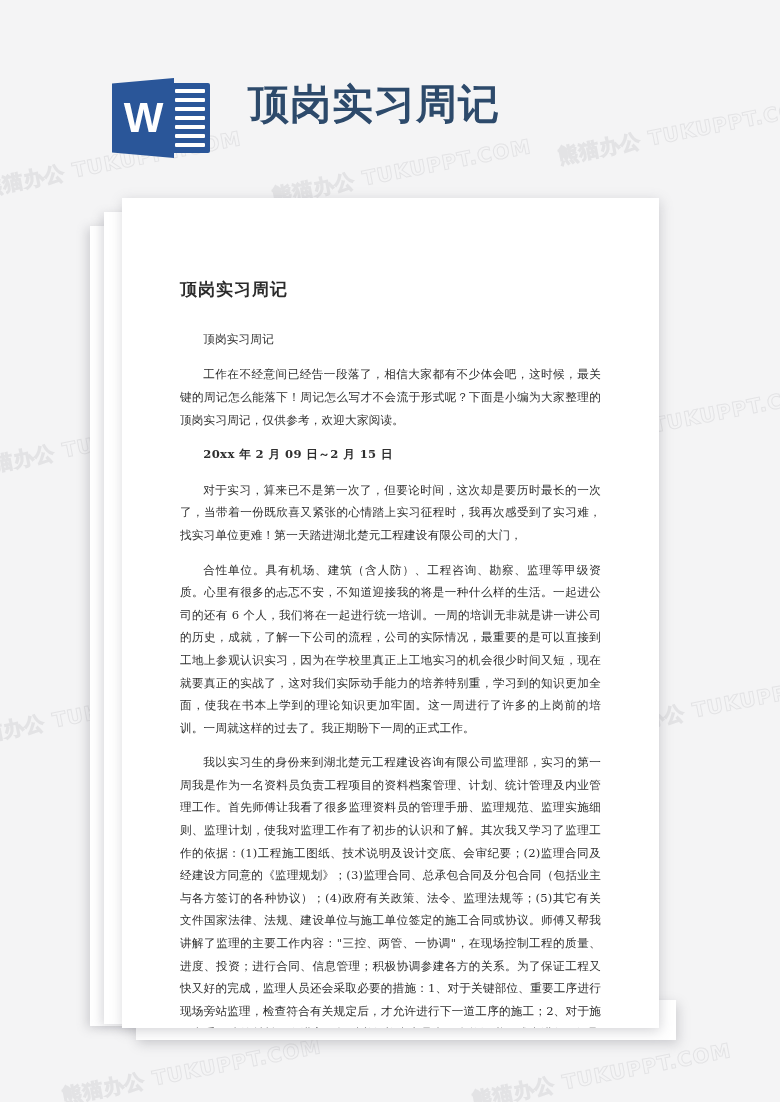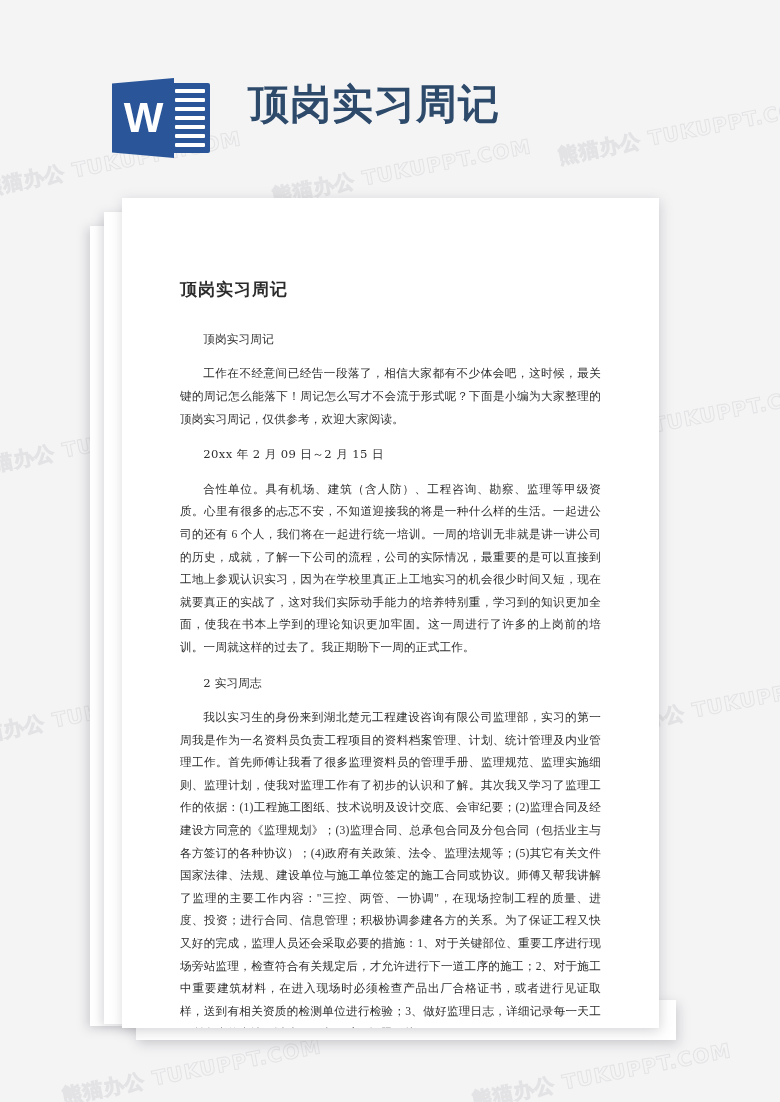--- a/index.html
+++ b/index.html
@@ -171,28 +171,27 @@
     font-size: 11.6px;
     line-height: 1.95;
     color: #2f2f2f;
     margin: 0 0 12px 0;
     text-align: justify;
     text-justify: inter-ideograph;
     letter-spacing: 0.2px;
   }
   .para.indent {
     text-indent: 2em;
-    font-family: Liberation Serif, serif;
   }
   .para.sub {
     text-indent: 2em;
     margin-bottom: 13px;
   }
   .para.date {
-    font-weight: 400;
+    font-weight: 700;
     text-indent: 2em;
     margin-bottom: 13px;
     letter-spacing: 0.4px;
   }
 </style>
 </head>
 <body>
 
 <div class="wm-layer">
   <div class="wm" style="left:-20px;  top:150px;">熊猫办公 TUKUPPT.COM</div>
@@ -229,17 +228,17 @@
 <div class="stack stack-a"></div>
 <div class="stack stack-b"></div>
 <div class="stack stack-c"></div>
 
 <div class="doc-page">
   <h1 class="doc-title">顶岗实习周记</h1>
   <div id="doc-body">
       <p class="para sub">顶岗实习周记</p>
       <p class="para indent">工作在不经意间已经告一段落了，相信大家都有不少体会吧，这时候，最关键的周记怎么能落下！周记怎么写才不会流于形式呢？下面是小编为大家整理的顶岗实习周记，仅供参考，欢迎大家阅读。</p>
       <p class="para date">20xx 年 2 月 09 日～2 月 15 日</p>
+      <p class="para indent">对于实习，算来已不是第一次了，但要论时间，这次却是要历时最长的一次了，当带着一份既欣喜又紧张的心情踏上实习征程时，我再次感受到了实习难，找实习单位更难！第一天踏进湖北楚元工程建设有限公司的大门，</p>
       <p class="para indent">合性单位。具有机场、建筑（含人防）、工程咨询、勘察、监理等甲级资质。心里有很多的忐忑不安，不知道迎接我的将是一种什么样的生活。一起进公司的还有 6 个人，我们将在一起进行统一培训。一周的培训无非就是讲一讲公司的历史，成就，了解一下公司的流程，公司的实际情况，最重要的是可以直接到工地上参观认识实习，因为在学校里真正上工地实习的机会很少时间又短，现在就要真正的实战了，这对我们实际动手能力的培养特别重，学习到的知识更加全面，使我在书本上学到的理论知识更加牢固。这一周进行了许多的上岗前的培训。一周就这样的过去了。我正期盼下一周的正式工作。</p>
-      <p class="para sub">2 实习周志</p>
       <p class="para indent">我以实习生的身份来到湖北楚元工程建设咨询有限公司监理部，实习的第一周我是作为一名资料员负责工程项目的资料档案管理、计划、统计管理及内业管理工作。首先师傅让我看了很多监理资料员的管理手册、监理规范、监理实施细则、监理计划，使我对监理工作有了初步的认识和了解。其次我又学习了监理工作的依据：(1)工程施工图纸、技术说明及设计交底、会审纪要；(2)监理合同及经建设方同意的《监理规划》；(3)监理合同、总承包合同及分包合同（包括业主与各方签订的各种协议）；(4)政府有关政策、法令、监理法规等；(5)其它有关文件国家法律、法规、建设单位与施工单位签定的施工合同或协议。师傅又帮我讲解了监理的主要工作内容："三控、两管、一协调"，在现场控制工程的质量、进度、投资；进行合同、信息管理；积极协调参建各方的关系。为了保证工程又快又好的完成，监理人员还会采取必要的措施：1、对于关键部位、重要工序进行现场旁站监理，检查符合有关规定后，才允许进行下一道工序的施工；2、对于施工中重要建筑材料，在进入现场时必须检查产品出厂合格证书，或者进行见证取样，送到有相关资质的检测单位进行检验；3、做好监理日志，详细记录每一天工程所发生的事情，以防工程出现质量问题，从而</p>
     </div>
 </div>
 
 </body></html>

